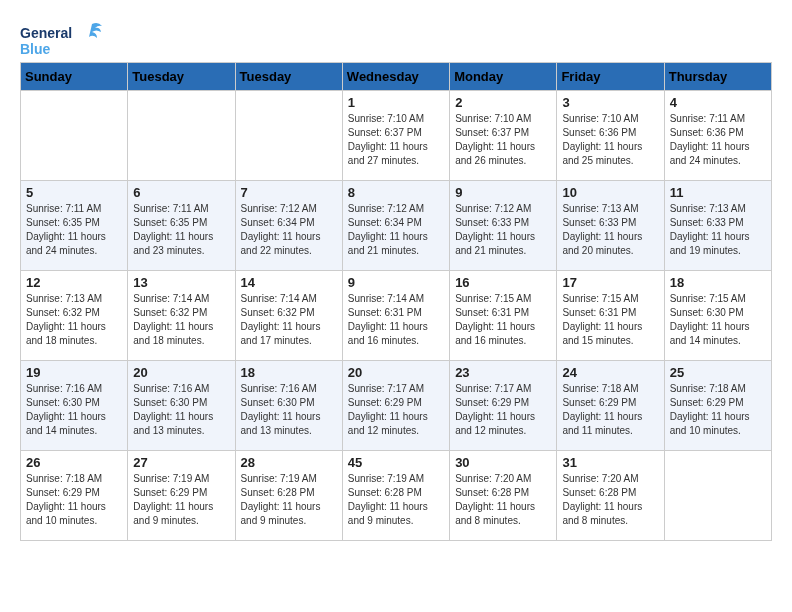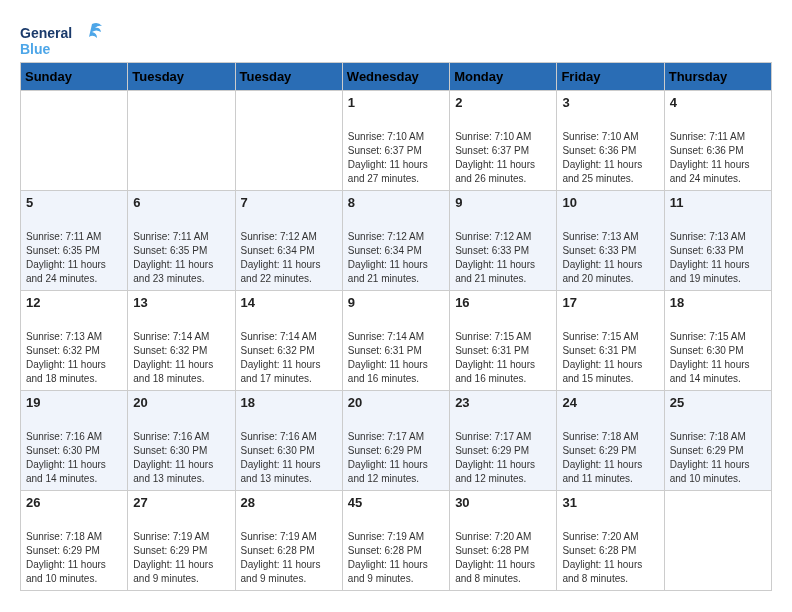--- a/index.html
+++ b/index.html
@@ -54,21 +54,20 @@
     .day-num {
       font-size: 13px;
       font-weight: bold;
       margin-bottom: 2px;
       display: block;
     }
     .day-info {
       font-size: 10px;
       line-height: 1.4;
       color: #333;
-      margin-top: 20px;
     }
     .empty { background: #f9f9f9; }
     .row-alt { background: #f0f4fb; }
     .row-white { background: #fff; }
     .logo-wrapper {
       display: flex;
       align-items: center;
       gap: 4px;
     }
   </style>

